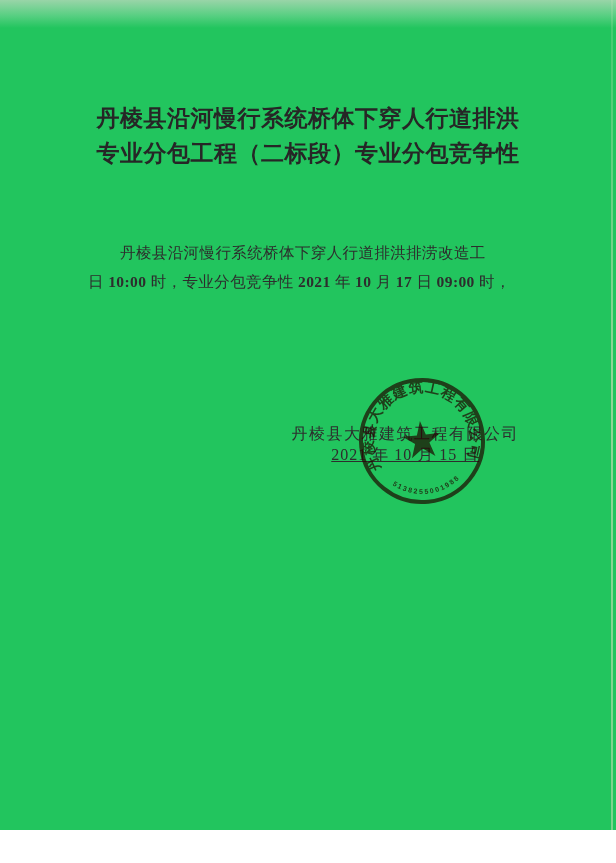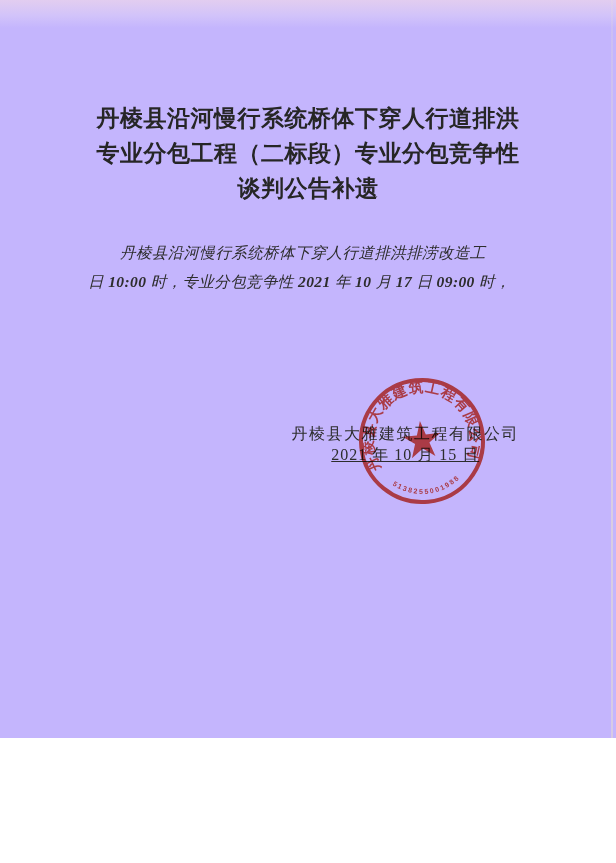--- a/index.html
+++ b/index.html
@@ -1,21 +1,21 @@
 <!DOCTYPE html>
 <html><head>
 <meta charset="utf-8">
 <style>
   html, body { margin: 0; padding: 0; background: #ffffff; }
   .page {
     position: relative;
     width: 616px;
-    height: 738px;
+    height: 830px;
     margin: 0 auto;
-    background: #c4b5fd;
+    background: #22c55e;
     font-family: "Liberation Serif", "DejaVu Serif", serif;
     overflow: hidden;
   }
   
   .top-tint {
     position: absolute; top: 0; left: 0; right: 0; height: 28px;
     background: linear-gradient(180deg, rgba(251,225,229,0.55) 0%, rgba(252,238,240,0.25) 55%, rgba(255,255,255,0) 100%);
     pointer-events: none;
   }
   
@@ -39,21 +39,21 @@
   .body-text {
     position: absolute;
     top: 239px;
     left: 88px;
     width: 442px;
     font-size: 15.5px;
     line-height: 28.5px;
     color: #2d2d2d;
     letter-spacing: 0.4px;
   }
-  .body-line { white-space: nowrap; font-style: italic; }
+  .body-line { white-space: nowrap; }
   .body-line.indent { text-indent: 32px; }
   .body-line .bold { font-weight: bold; }
   .signature {
     position: absolute;
     top: 424px;
     right: 97px;
     text-align: center;
     color: #2d2d2d;
   }
   .sig-company { font-size: 16px; letter-spacing: 1.5px; white-space: nowrap; }
@@ -73,21 +73,20 @@
 </head>
 <body>
 
 <div class="page">
   <div class="top-tint"></div>
   <div class="edge-line"></div>
 
   <h1 class="title">
     <div class="title-line">丹棱县沿河慢行系统桥体下穿人行道排洪</div>
     <div class="title-line">专业分包工程（二标段）专业分包竞争性</div>
-    <div class="title-line">谈判公告补遗</div>
   </h1>
 
   <div class="body-text">
     <div class="body-line indent"><span>丹棱县沿河慢行系统桥体下穿人行道排洪排涝改造工</span></div>
     <div class="body-line"><span>日 </span><span class="bold">10:00</span><span> 时，专业分包竞争性 </span><span class="bold">2021</span><span> 年 </span><span class="bold">10</span><span> 月 </span><span class="bold">17</span><span> 日 </span><span class="bold">09:00</span><span> 时，</span></div>
   </div>
 
   <div class="signature">
     <div class="sig-company">丹棱县大雅建筑工程有限公司</div>
     <div class="sig-date">2021 年 10 月 15 日</div>

